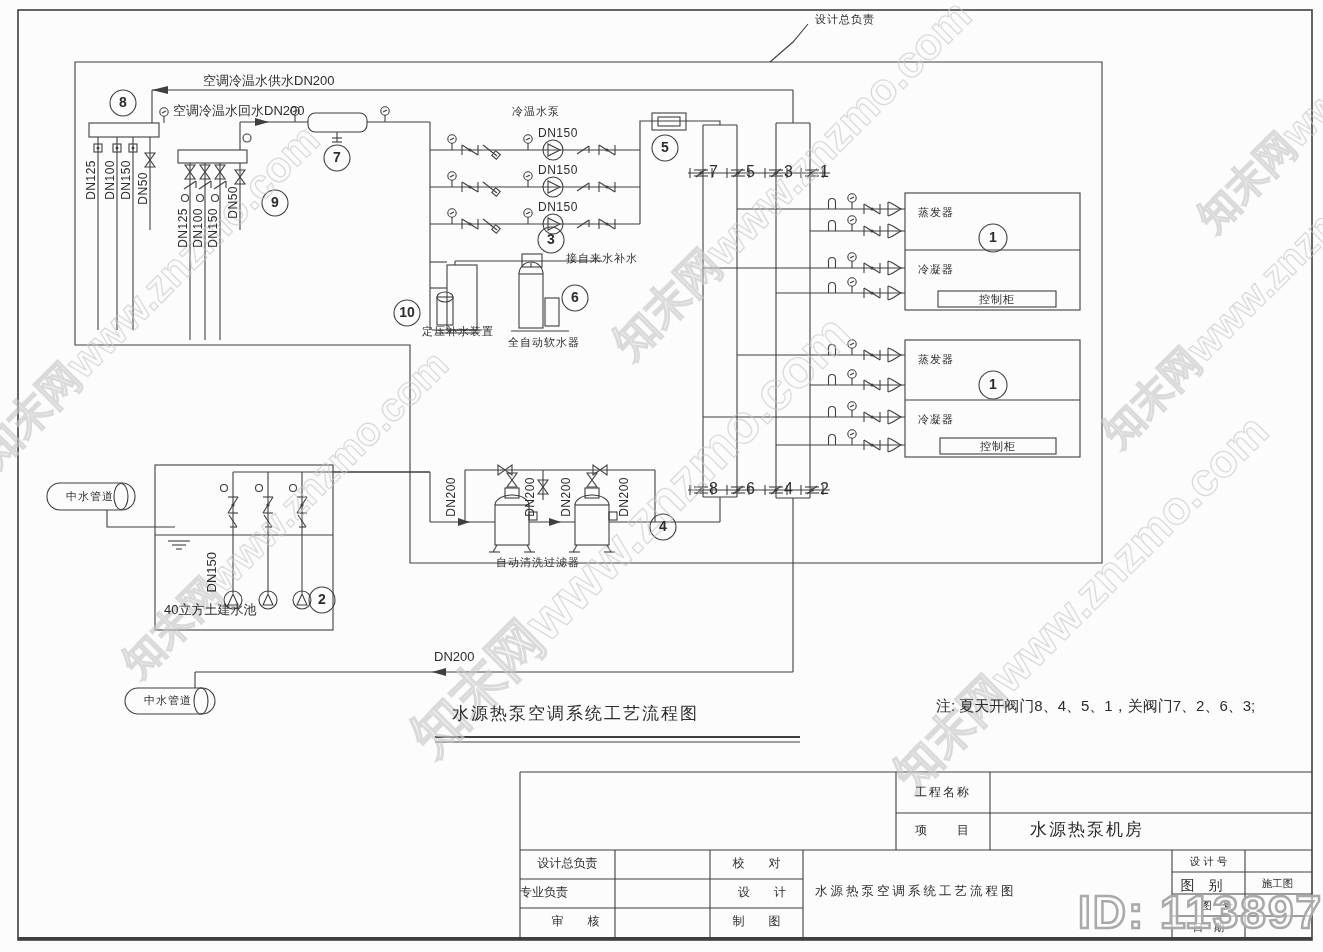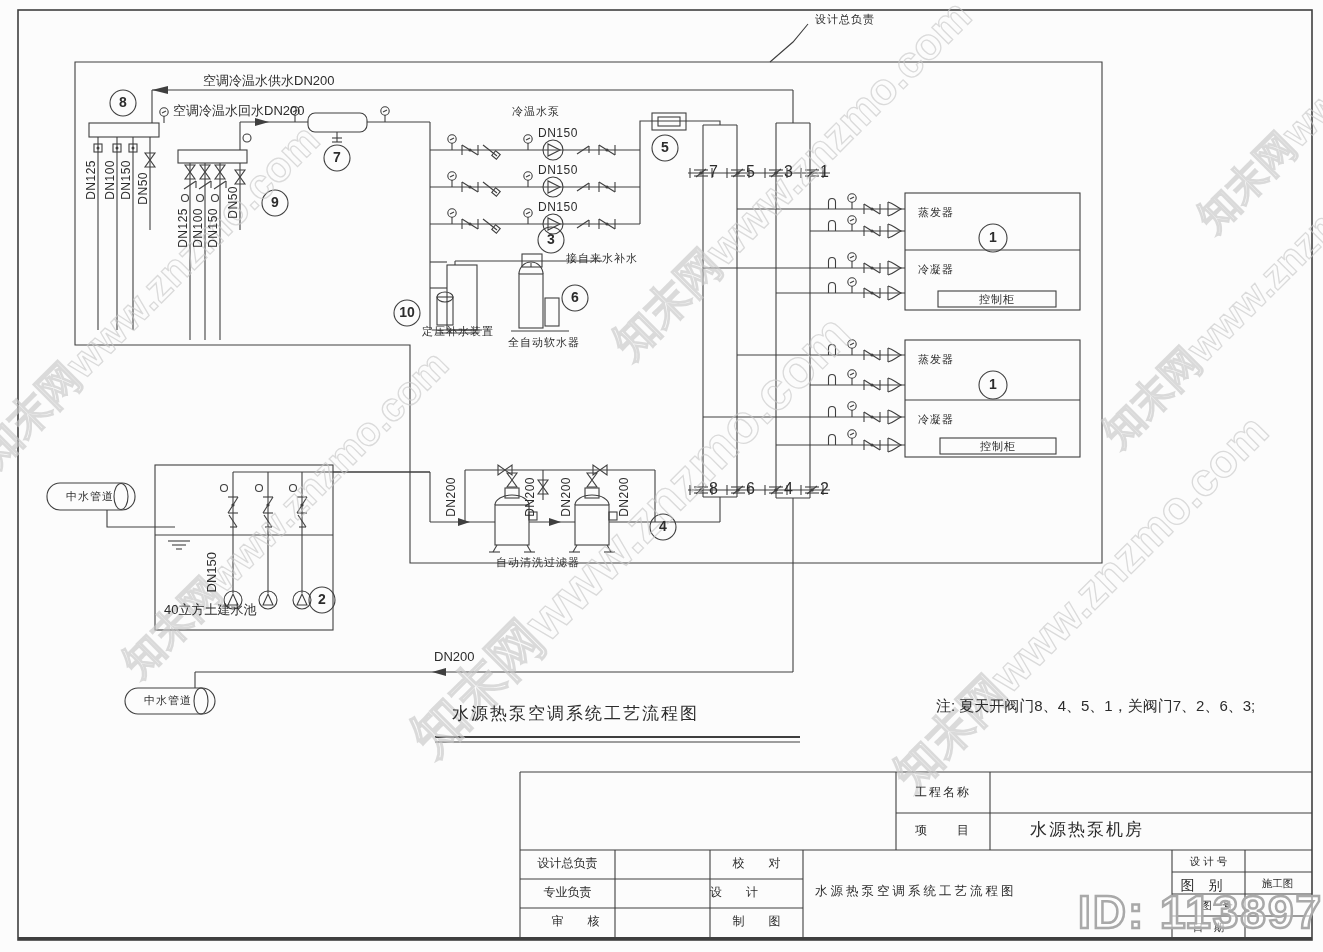--- a/index.html
+++ b/index.html
@@ -409,24 +409,24 @@
   <div class="lbl vnum" style="left:784px;top:480px">4</div>
   <div class="lbl vnum" style="left:820px;top:480px">2</div>
 
   <div class="lbl" style="left:452px;top:704px;font-size:17px;letter-spacing:2px">水源热泵空调系统工艺流程图</div>
   <div class="lbl" style="left:936px;top:697px;font-size:15px">注: 夏天开阀门8、4、5、1，关阀门7、2、6、3;</div>
 
   <div class="lbl tb" style="left:896px;top:786px;width:94px;text-align:center">工程名称</div>
   <div class="lbl tb" style="left:896px;top:824px;width:94px;text-align:center">项　　目</div>
   <div class="lbl" style="left:1030px;top:820px;font-size:17px;letter-spacing:2px">水源热泵机房</div>
   <div class="lbl tb" style="left:520px;top:857px;width:95px;text-align:center;letter-spacing:0">设计总负责</div>
-  <div class="lbl tb" style="left:520px;top:886px;width:95px;text-align:center;letter-spacing:0">专业负责</div>
+  <div class="lbl tb" style="left:520px;top:886px;width:95px;letter-spacing:0">专业负责</div>
   <div class="lbl tb" style="left:520px;top:915px;width:111px;text-align:center;letter-spacing:0">审　　核</div>
   <div class="lbl tb" style="left:710px;top:857px;width:93px;text-align:center;letter-spacing:0">校　　对</div>
-  <div class="lbl tb" style="left:710px;top:886px;width:104px;letter-spacing:0">设　　计</div>
+  <div class="lbl tb" style="left:710px;top:886px;width:104px;text-align:center;letter-spacing:0">设　　计</div>
   <div class="lbl tb" style="left:710px;top:915px;width:93px;text-align:center;letter-spacing:0">制　　图</div>
   <div class="lbl" style="left:815px;top:884px;font-size:12.5px;letter-spacing:3px">水源热泵空调系统工艺流程图</div>
   <div class="lbl" style="left:1172px;top:855px;width:73px;text-align:center;font-size:10.5px">设 计 号</div>
   <div class="lbl" style="left:1172px;top:877px;width:59px;text-align:center;font-size:14px">图　别</div>
   <div class="lbl" style="left:1245px;top:877px;width:65px;text-align:center;font-size:10.5px">施工图</div>
   <div class="lbl" style="left:1172px;top:899px;width:90px;text-align:center;font-size:10.5px">图　号</div>
   <div class="lbl" style="left:1172px;top:921px;width:73px;text-align:center;font-size:10.5px">日　期</div>
 
 </div>
 

